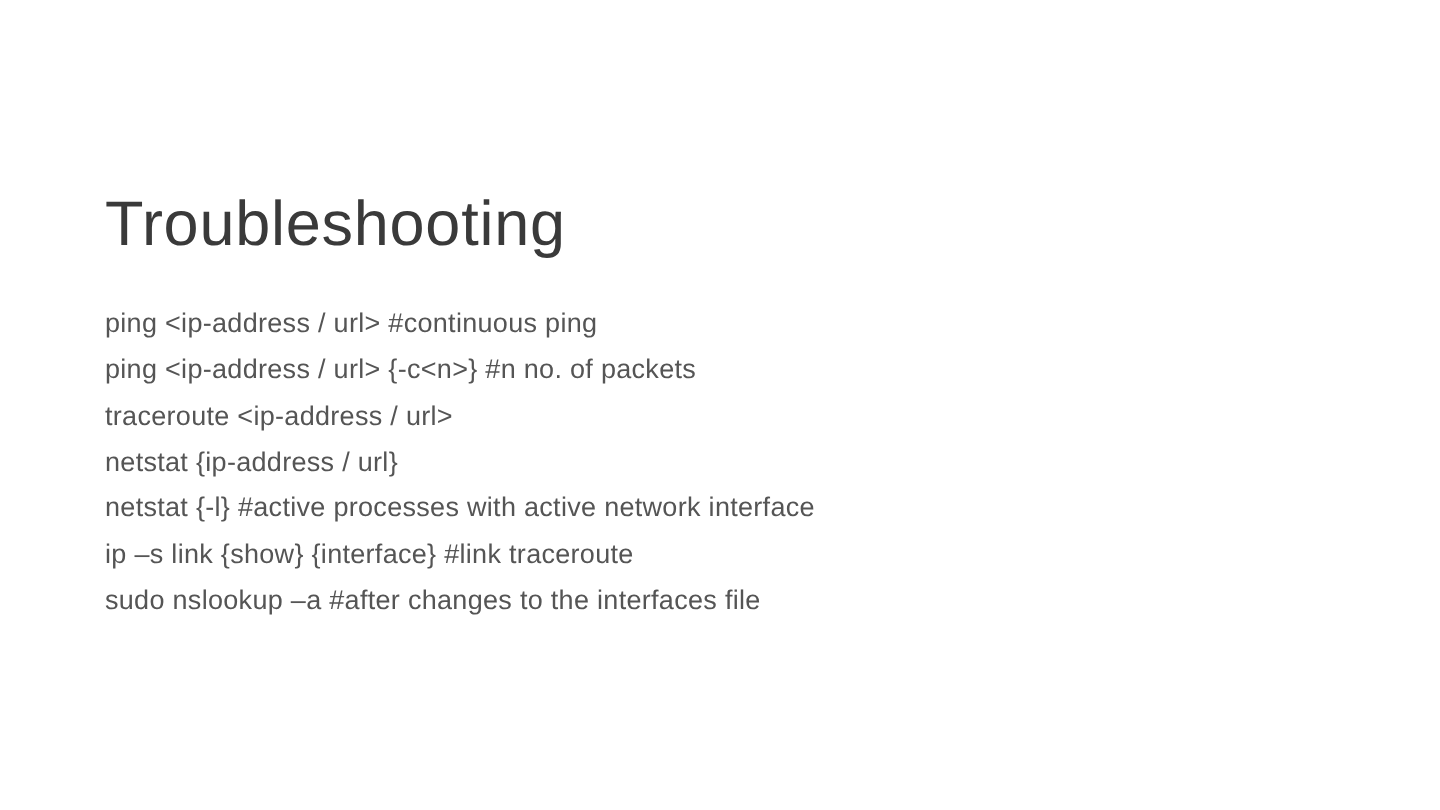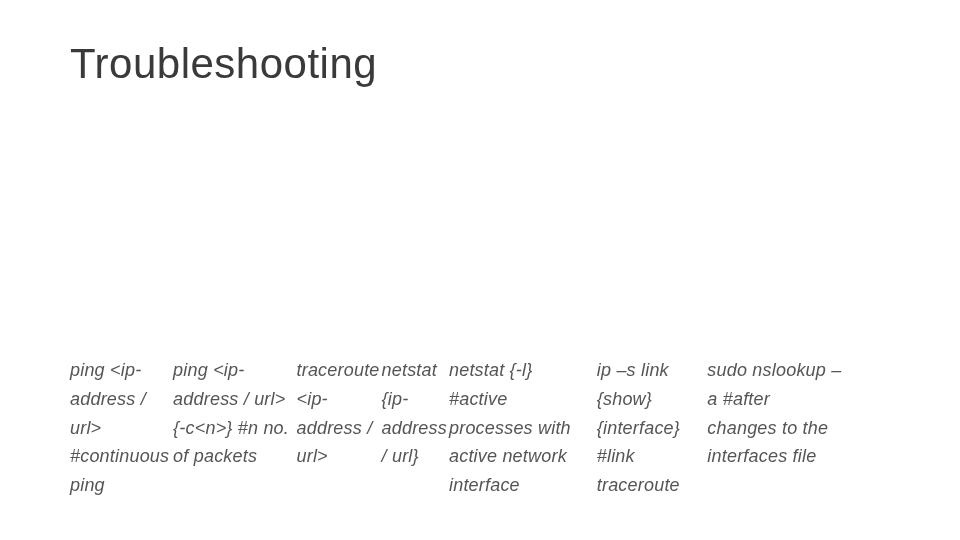--- a/index.html
+++ b/index.html
@@ -15,36 +15,35 @@
       font-family: 'Segoe UI', Arial, sans-serif;
       overflow: hidden;
     }
 
     .page-container {
       width: 912px;
       height: 540px;
       padding: 40px 70px 40px 70px;
       display: flex;
       flex-direction: column;
-      justify-content: space-between;
+      justify-content: center;
     }
 
     .title {
       font-size: 42px;
       font-weight: 300;
       color: #3a3a3a;
       margin-bottom: 28px;
       letter-spacing: 0.5px;
     }
 
     .content-list {
       display: flex;
-      flex-direction: row;
+      flex-direction: column;
       gap: 2px;
-      font-style: italic;
     }
 
     .content-item {
       font-size: 18px;
       font-weight: 300;
       color: #555555;
       line-height: 1.6;
       letter-spacing: 0.2px;
     }
   </style>

